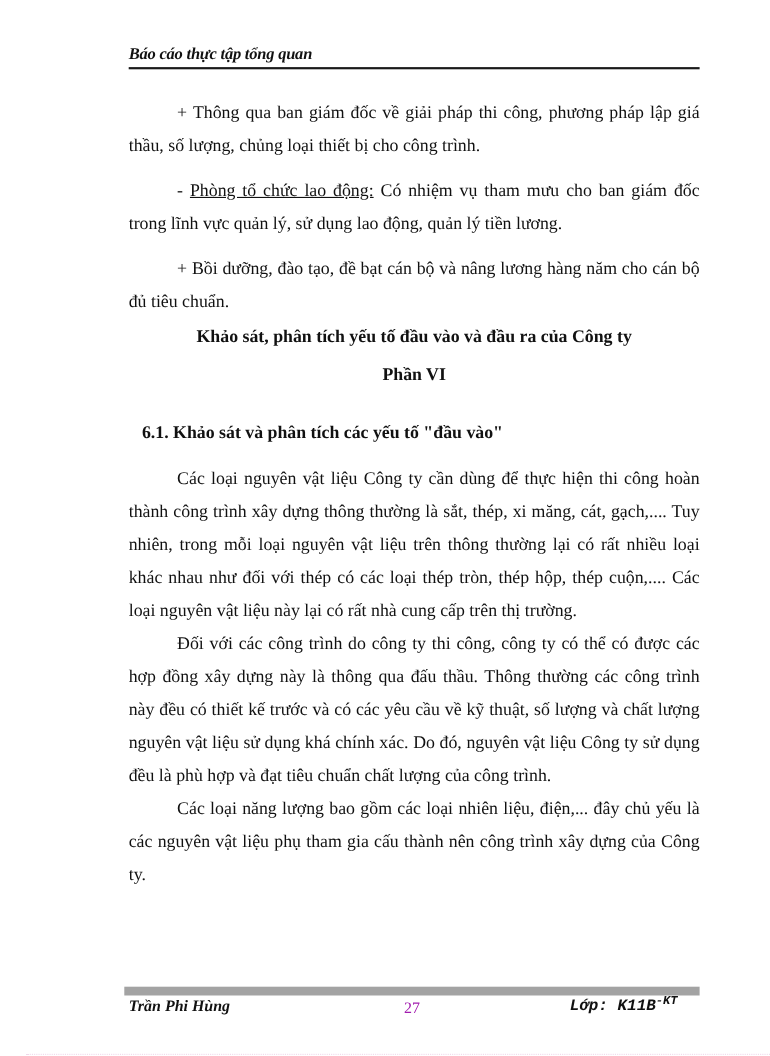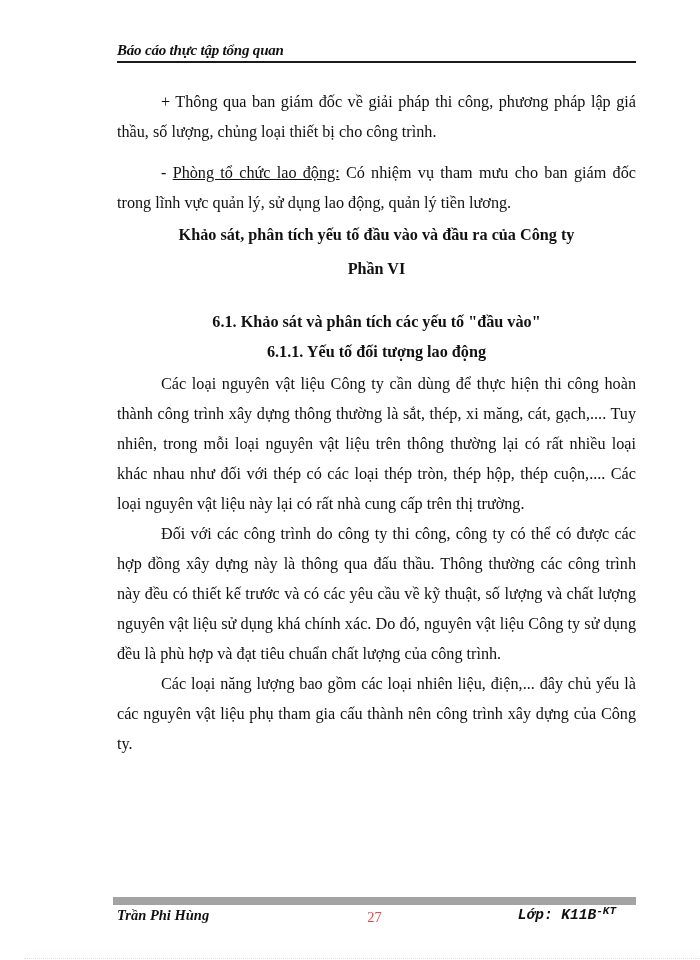--- a/index.html
+++ b/index.html
@@ -54,22 +54,22 @@
     .heading-center {
       text-align: center;
       font-weight: bold;
       text-indent: 0;
       margin: 0;
     }
     .part-title { margin-top: 4px; }
     .section-h {
       font-weight: bold;
       text-indent: 0;
-      margin: 0;
-      text-align: center;
+      margin: 12px;
+      text-align: left;
     }
     .section-first { margin-top: 23px; }
     .footer {
       position: absolute;
       left: 113px;
       top: 897px;
       width: 523px;
       border-top: 8px solid #a3a3a3;
       height: 24px;
     }
@@ -83,21 +83,21 @@
       line-height: 18px;
     }
     .footer-page {
       position: absolute;
       left: 0;
       width: 523px;
       top: 3px;
       text-align: center;
       font-size: 14.5px;
       line-height: 18px;
-      color: #ef4444;
+      color: #a21caf;
     }
     .footer-right {
       position: absolute;
       right: 20px;
       top: 1px;
       font-style: italic;
       font-weight: bold;
       font-size: 14.5px;
       line-height: 18px;
       font-family: Liberation Mono, monospace;
@@ -125,26 +125,26 @@
     <div class="header-title">Báo cáo thực tập tổng quan</div>
   </div>
 
   <div class="body">
 
     <p class="para">+ Thông qua ban giám đốc về giải pháp thi công, phương pháp lập giá thầu, số lượng, chủng loại thiết bị cho công trình.</p>
 
     <p class="para gap"><span>- </span><span class="underline">Phòng tổ chức lao động:</span><span> Có nhiệm vụ tham mưu cho ban giám đốc trong lĩnh vực quản lý, sử dụng lao động, quản lý tiền lương.</span></p>
 
 
+    <p class="para gap">+ Bồi dưỡng, đào tạo, đề bạt cán bộ và nâng lương hàng năm cho cán bộ đủ tiêu chuẩn.</p>
 
     <p class="heading-center" style="margin-top:2px;">Khảo sát, phân tích yếu tố đầu vào và đầu ra của Công ty</p>
     <p class="heading-center part-title">Phần VI</p>
 
     <p class="section-h section-first">6.1. Khảo sát và phân tích các yếu tố "đầu vào"</p>
-    <p class="section-h">6.1.1. Yếu tố đối tượng lao động</p>
 
     <p class="para" style="margin-top:2px;">Các loại nguyên vật liệu Công ty cần dùng để thực hiện thi công hoàn thành công trình xây dựng thông thường là sắt, thép, xi măng, cát, gạch,.... Tuy nhiên, trong mỗi loại nguyên vật liệu trên thông thường lại có rất nhiều loại khác nhau như đối với thép có các loại thép tròn, thép hộp, thép cuộn,.... Các loại nguyên vật liệu này lại có rất nhà cung cấp trên thị trường.</p>
     <p class="para">Đối với các công trình do công ty thi công, công ty có thể có được các hợp đồng xây dựng này là thông qua đấu thầu. Thông thường các công trình này đều có thiết kế trước và có các yêu cầu về kỹ thuật, số lượng và chất lượng nguyên vật liệu sử dụng khá chính xác. Do đó, nguyên vật liệu Công ty sử dụng đều là phù hợp và đạt tiêu chuẩn chất lượng của công trình.</p>
     <p class="para">Các loại năng lượng bao gồm các loại nhiên liệu, điện,... đây chủ yếu là các nguyên vật liệu phụ tham gia cấu thành nên công trình xây dựng của Công ty.</p>
 
   </div>
 
   <div class="footer">
     <span class="footer-left">Trần Phi Hùng</span>
     <span class="footer-page">27</span>

